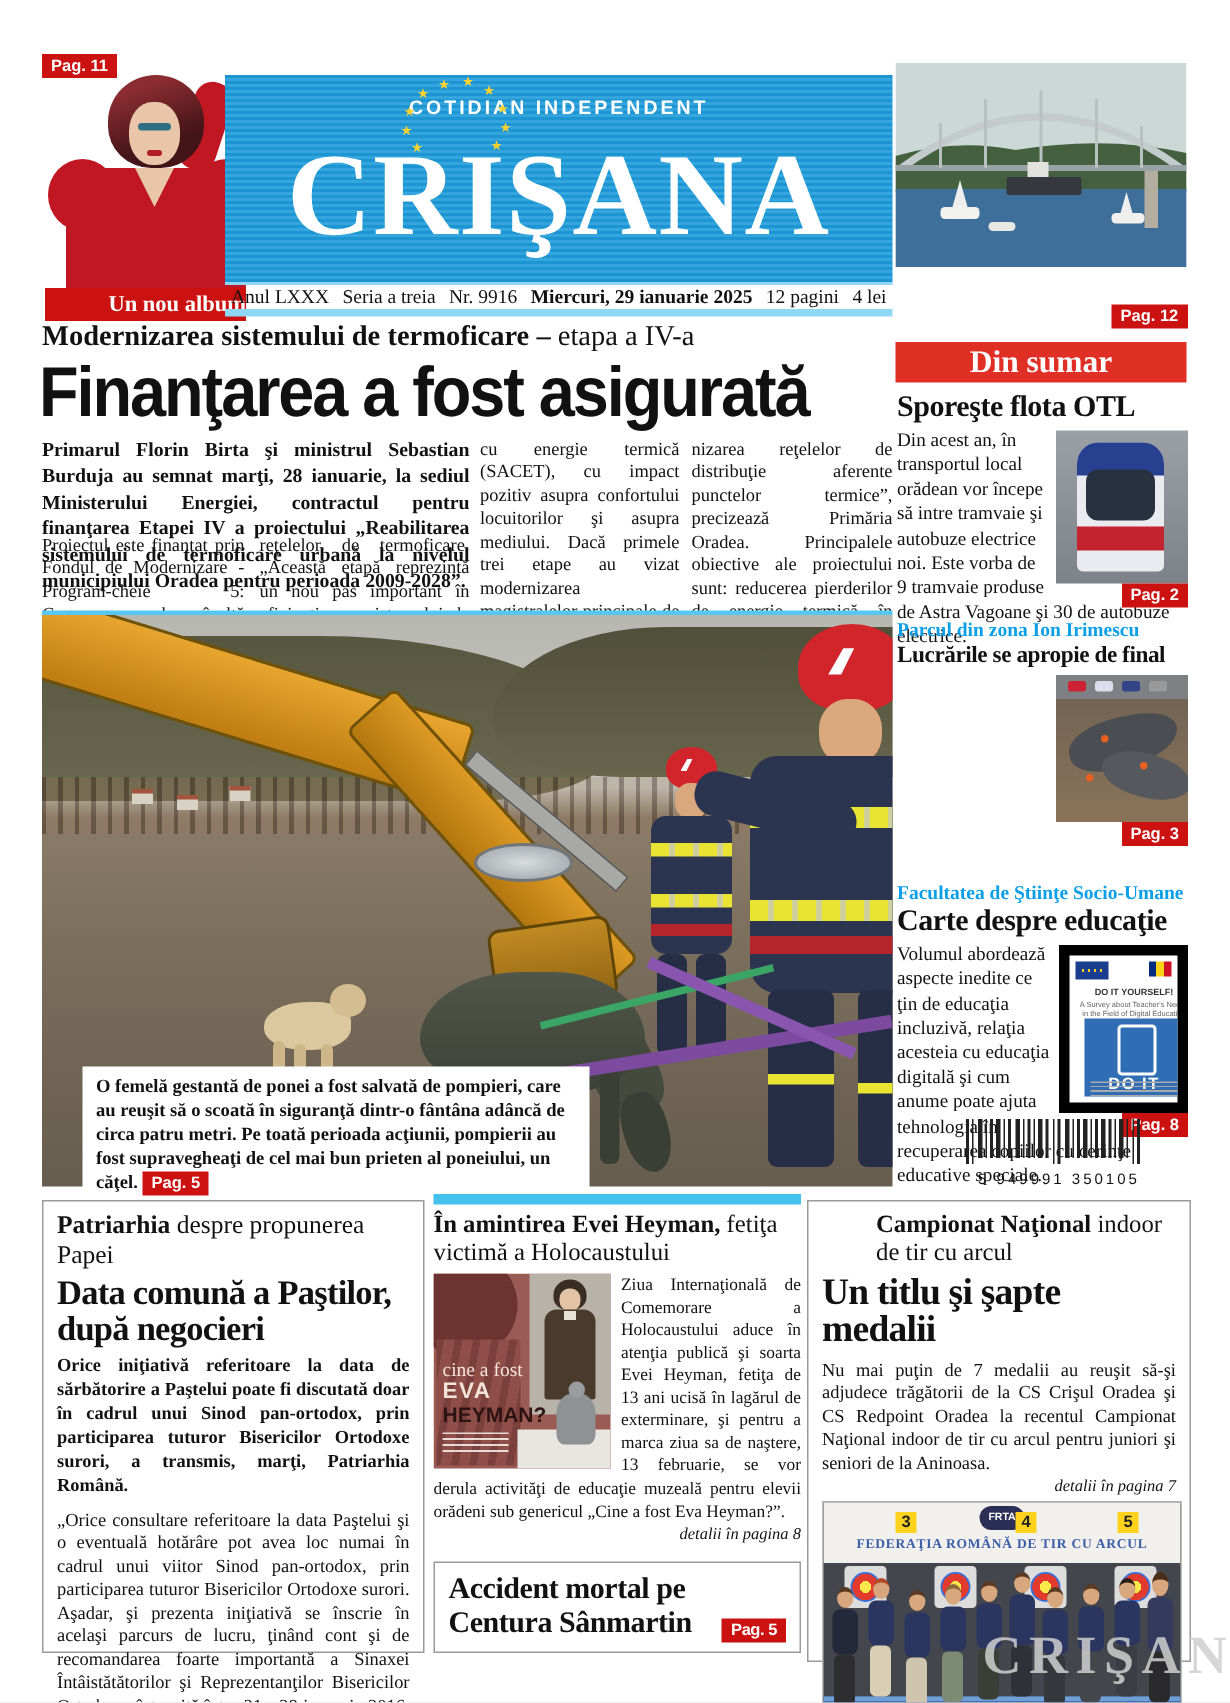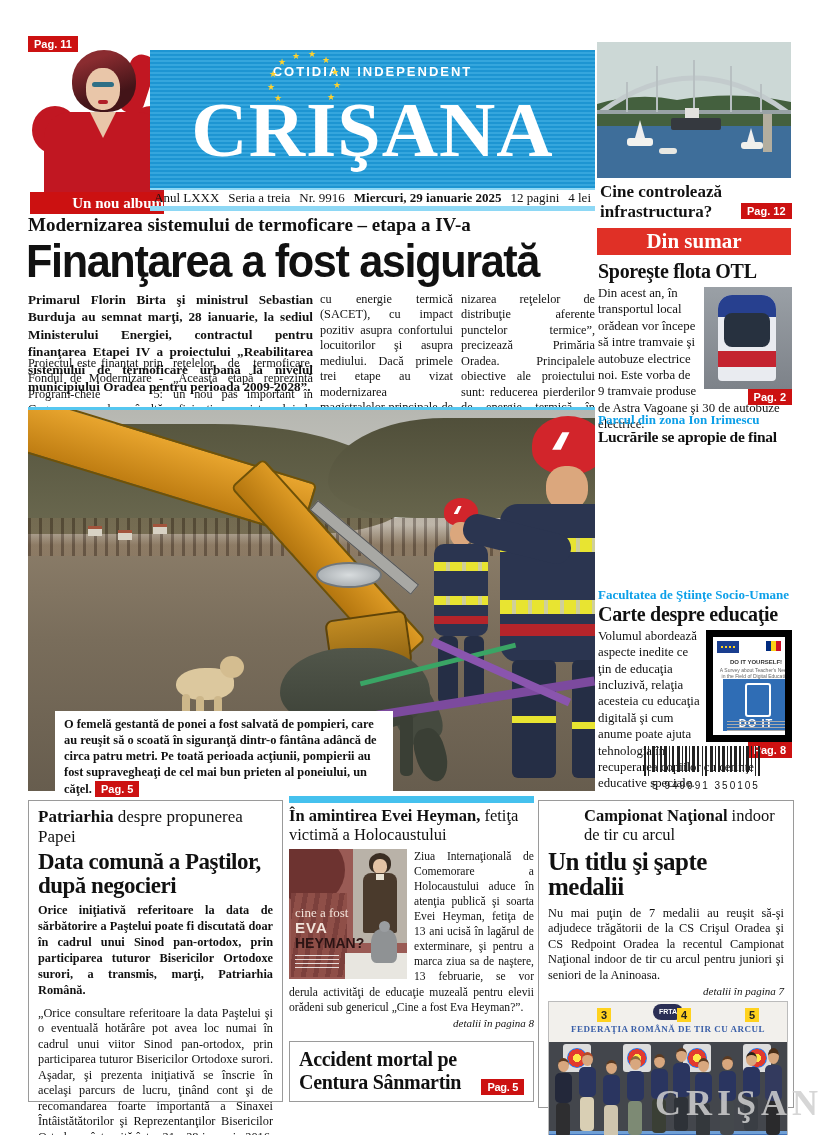--- a/index.html
+++ b/index.html
@@ -31,21 +31,21 @@
   .g-lips{position:absolute;left:66px;top:52px;width:10px;height:4px;background:#b01e28;border-radius:2px;}
   .g-arm{position:absolute;left:92px;top:6px;width:26px;height:60px;background:#c11722;border-radius:12px;transform:rotate(18deg);}
   .g-body{position:absolute;left:12px;top:64px;width:120px;height:80px;background:#c11722;border-radius:26px 26px 0 0;}
   .g-shoulderL{position:absolute;left:0px;top:58px;width:46px;height:48px;background:#c11722;border-radius:50%;}
   .g-shoulderR{position:absolute;left:96px;top:58px;width:46px;height:48px;background:#c11722;border-radius:50%;}
   .g-neck{position:absolute;left:58px;top:64px;width:26px;height:26px;background:#e9c6a9;
     clip-path:polygon(0 0,100% 0,50% 100%);}
   #album-banner{left:30px;top:192px;width:134px;height:22px;background:#cc1111;color:#fff;
     text-align:right;font:bold 15px "Liberation Serif",serif;line-height:22px;}
   
-  #main-kicker{left:28px;top:214px;width:560px;font-size:19px;font-weight:bold;}
+  #main-kicker{left:28px;top:214px;width:560px;font-size:19px;}
   #main-headline{left:26px;top:233px;width:600px;font:800 47px "Liberation Sans",sans-serif;
     letter-spacing:-1.5px;transform:scaleX(.92);transform-origin:left top;white-space:nowrap;}
   .bodytxt{font-size:12.3px;line-height:1.26;}
   #main-lead{left:28px;top:291px;width:285px;font-weight:bold;font-size:13.2px;line-height:1.32;}
   #main-col1{left:28px;top:356px;width:135px;}
   #main-col2{left:173px;top:356px;width:140px;}
   #main-col3{left:320px;top:292px;width:133px;}
   .contnote{text-align:right;font-size:11px;margin-top:2px;}
   
   #main-photo{left:28px;top:407px;width:567px;height:381px;border-top:3px solid #56c7f0;
@@ -251,41 +251,55 @@
       <rect x="166" y="72" width="9" height="38" fill="#b3ae9f"></rect>
       <rect x="88" y="66" width="14" height="12" fill="#e2e2de"></rect>
       <rect x="74" y="76" width="50" height="12" rx="2" fill="#35393f"></rect>
       <polygon points="38,96 48,96 43,78" fill="#eee"></polygon>
       <rect x="30" y="96" width="26" height="8" rx="3" fill="#f2f2ee"></rect>
       <polygon points="150,100 158,100 154,86" fill="#eee"></polygon>
       <rect x="144" y="100" width="22" height="7" rx="3" fill="#f0f0ec"></rect>
       <rect x="62" y="106" width="18" height="6" rx="3" fill="#e8e8e2"></rect>
     </svg>
   </div>
-  <div class="abs" id="infra-head">Cine controlează infrastructura?</div>
   <div class="abs pbadge" id="infra-badge">Pag. 12</div>
   <div class="abs" id="din-sumar">Din sumar</div>
 
   <div class="sb-item" style="top:261px;">
     <div class="sb-head" style="font-size:20px;">Sporeşte flota OTL</div>
     <div class="sb-img">
       <div id="tram-box" class="imgbox">
         <div class="tram-body"></div>
         <div class="tram-roof"></div>
         <div class="tram-glass"></div>
         <div class="tram-red"></div>
       </div>
       <span class="pbadge sb-pag">Pag. 2</span>
     </div>
     <div class="sb-body">Din acest an, în transportul local orădean vor începe să intre tramvaie şi autobuze electrice noi. Este vorba de 9 tramvaie produse de Astra Vagoane şi 30 de autobuze electrice.</div>
   </div>
 
   <div class="sb-item" style="top:413px;">
     <div class="sb-kicker">Parcul din zona Ion Irimescu</div>
     <div class="sb-head" style="font-size:15.5px;">Lucrările se apropie de final</div>
+    <div class="sb-img">
+      <div id="park-box" class="imgbox">
+        <div class="park-road"></div>
+        <div class="car" style="left:8px;background:#c23;"></div>
+        <div class="car" style="left:26px;background:#dde;"></div>
+        <div class="car" style="left:44px;background:#348;"></div>
+        <div class="car" style="left:62px;background:#999;"></div>
+        <div class="path1"></div>
+        <div class="path2"></div>
+        <div class="cone" style="left:30px;top:40px;"></div>
+        <div class="cone" style="left:56px;top:58px;"></div>
+        <div class="cone" style="left:20px;top:66px;"></div>
+      </div>
+      <span class="pbadge sb-pag">Pag. 3</span>
+    </div>
   </div>
 
   <div class="sb-item" style="top:588px;">
     <div class="sb-kicker">Facultatea de Ştiinţe Socio-Umane</div>
     <div class="sb-head" style="font-size:20px;">Carte despre educaţie</div>
     <div class="sb-img">
       <div id="book-box" class="imgbox">
         <div class="bk-eu"></div>
         <div class="bk-ro"></div>
         <div class="bk-title">DO IT YOURSELF!</div>

